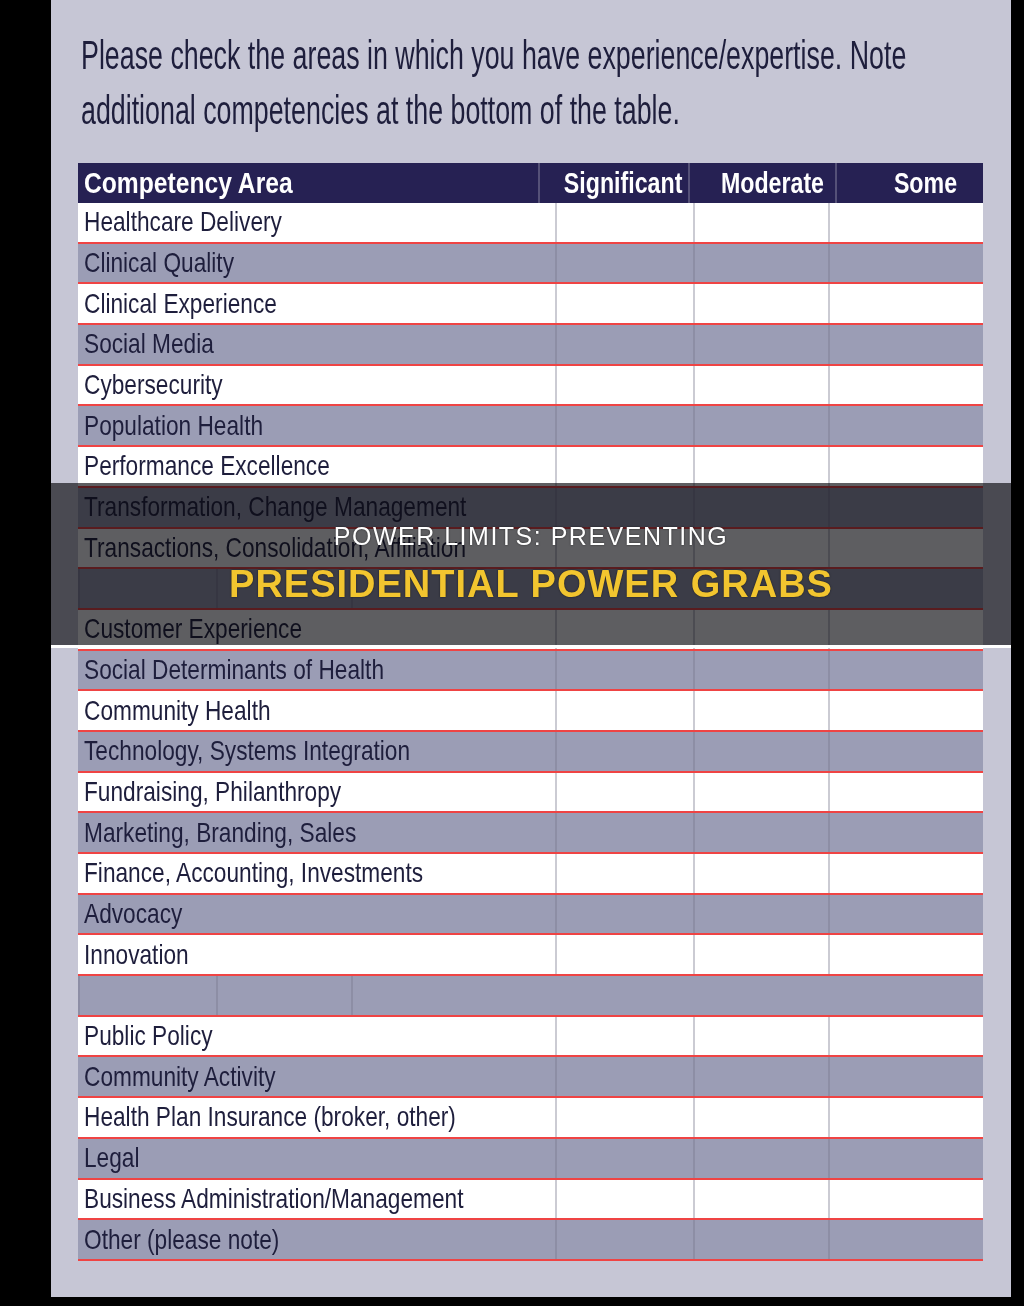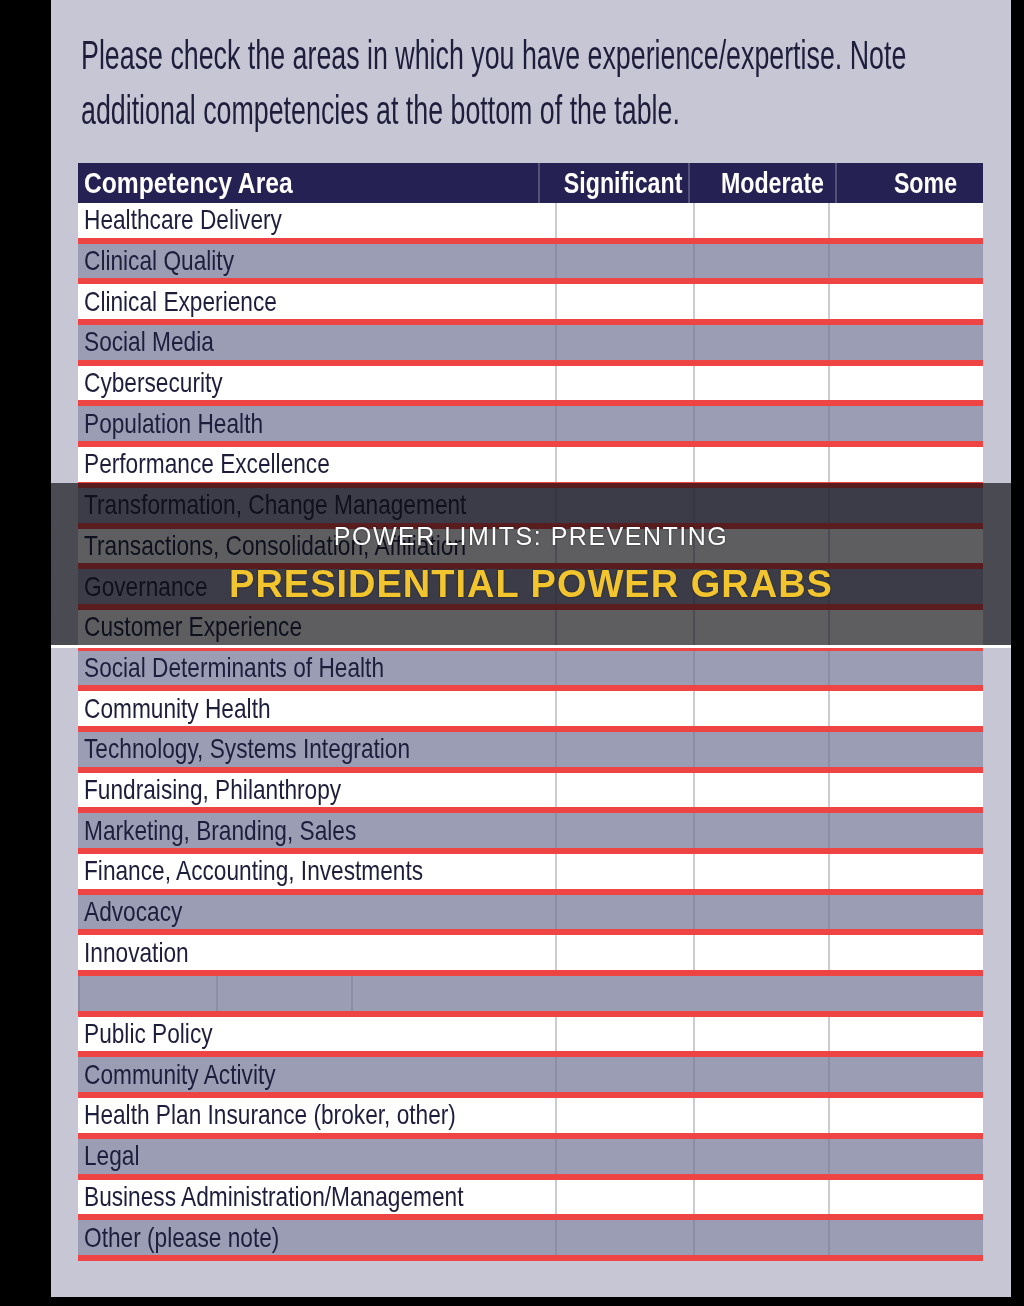--- a/index.html
+++ b/index.html
@@ -40,21 +40,21 @@
   .hcell .cond{transform:scaleX(0.85);transform-origin:0 50%;white-space:nowrap;font-size:29px;}
   .hcell.center{justify-content:center;padding-left:30px;}
   .hcell.center .cond{transform:scaleX(0.8);transform-origin:50% 50%;}
   .h0{width:477px;padding-left:6px;}
   .h1{width:138px;border-left:2px solid rgba(255,255,255,0.22);}
   .h2{width:135px;border-left:2px solid rgba(255,255,255,0.22);}
   .h3{width:155px;border-left:2px solid rgba(255,255,255,0.22);}
 
   .trow{
     display:flex;height:40.7px;box-sizing:border-box;
-    border-bottom:6px solid #ef4444;
+    border-bottom:2px solid #ef4444;
   }
   .trow.odd{background:#ffffff;}
   .trow.even{background:var(--stripe,#9B9DB5);}
   .cell{box-sizing:border-box;display:flex;align-items:center;}
   .cell.c0{width:477px;padding-left:6px;}
   .cell.c0 .cond{
     font-size:28px;color:var(--text,#1E1E3C);
     transform:scaleX(0.81);transform-origin:0 50%;
     white-space:nowrap;
   }
@@ -175,23 +175,20 @@
         </div>
         <div class="trow odd">
           <div class="cell c0">
             <span class="cond">Transactions, Consolidation, Affiliation</span>
           </div>
           <div class="cell cc w1"></div>
           <div class="cell cc w2"></div>
           <div class="cell cc w3"></div>
         </div>
         <div class="trow even">
-          <div class="cell c0">
-            <span class="cond">Governance</span>
-          </div>
           <div class="cell cc w1"></div>
           <div class="cell cc w2"></div>
           <div class="cell cc w3"></div>
         </div>
         <div class="trow odd">
           <div class="cell c0">
             <span class="cond">Customer Experience</span>
           </div>
           <div class="cell cc w1"></div>
           <div class="cell cc w2"></div>

